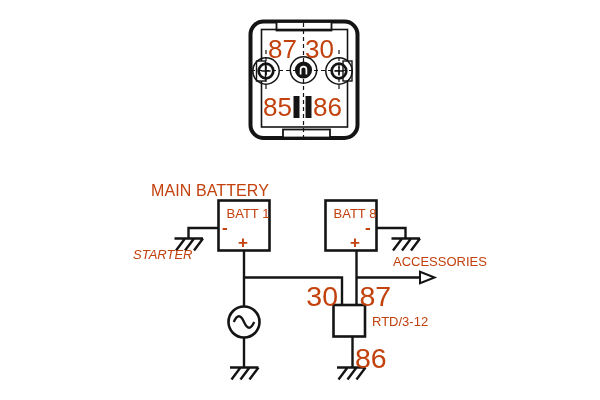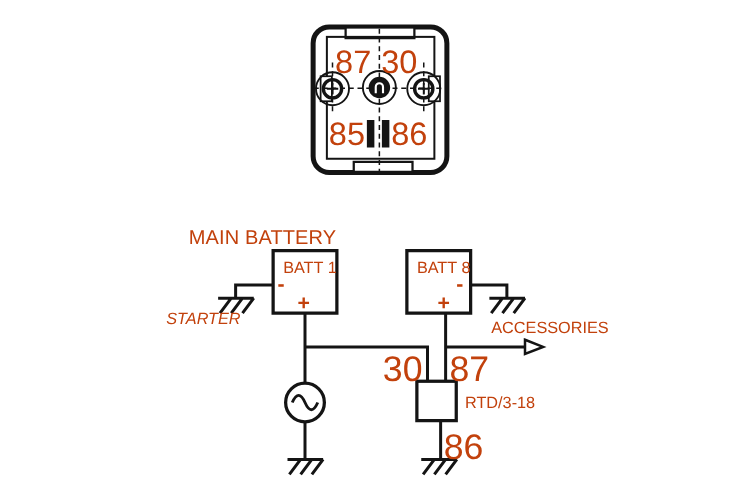--- a/index.html
+++ b/index.html
@@ -118,15 +118,15 @@
   <div class="lbl lbl-sign" style="left:238px;top:234px;">+</div>
   <div class="lbl lbl-sign" style="left:365px;top:219px;">-</div>
   <div class="lbl lbl-sign" style="left:350px;top:234px;">+</div>
 
   <div class="lbl lbl-box" style="left:133px;top:248px;font-style:italic;">STARTER</div>
   <div class="lbl lbl-box" style="left:380px;top:255px;margin-left:13px;">ACCESSORIES</div>
 
   <div class="lbl lbl-big" style="right:262px;top:282px;">30</div>
   <div class="lbl lbl-big" style="left:359.5px;top:282px;">87</div>
   <div class="lbl lbl-big" style="left:355px;top:344px;">86</div>
-  <div class="lbl lbl-box" style="left:372px;top:315px;">RTD/3-18</div>
+  <div class="lbl lbl-box" style="left:372px;top:315px;">RTD/3-12</div>
 
 </div>
 
 </body></html>

